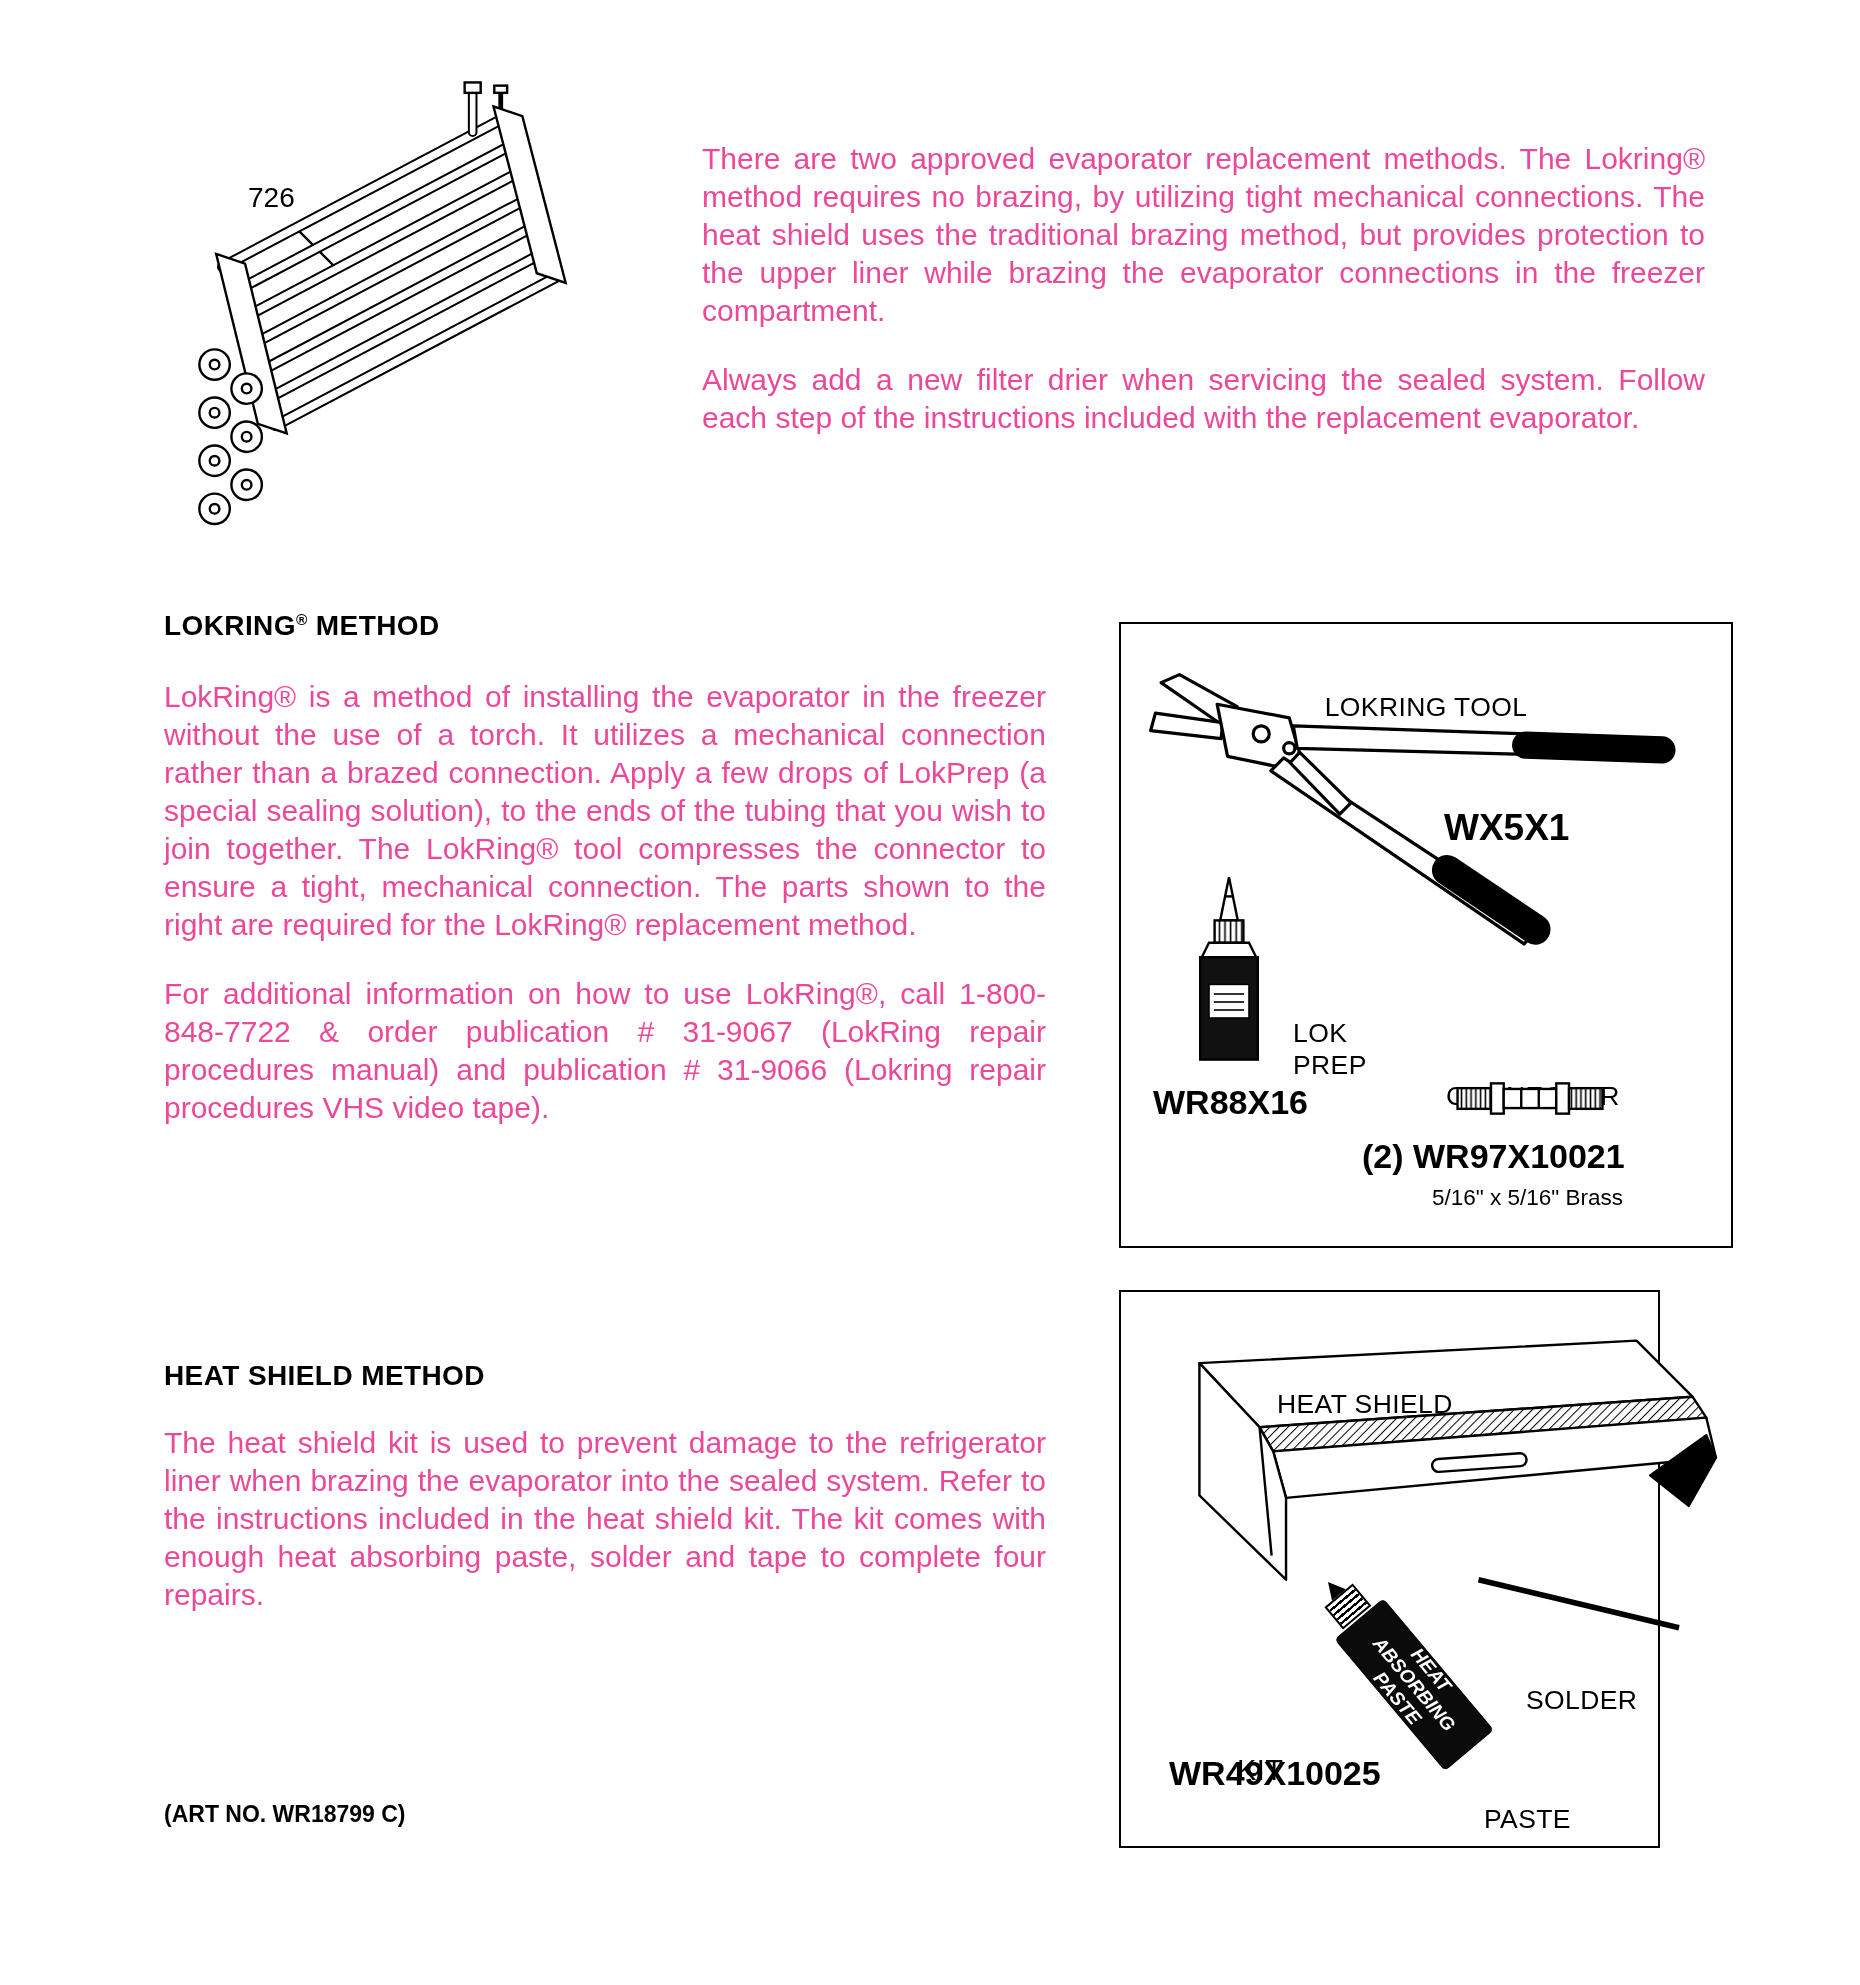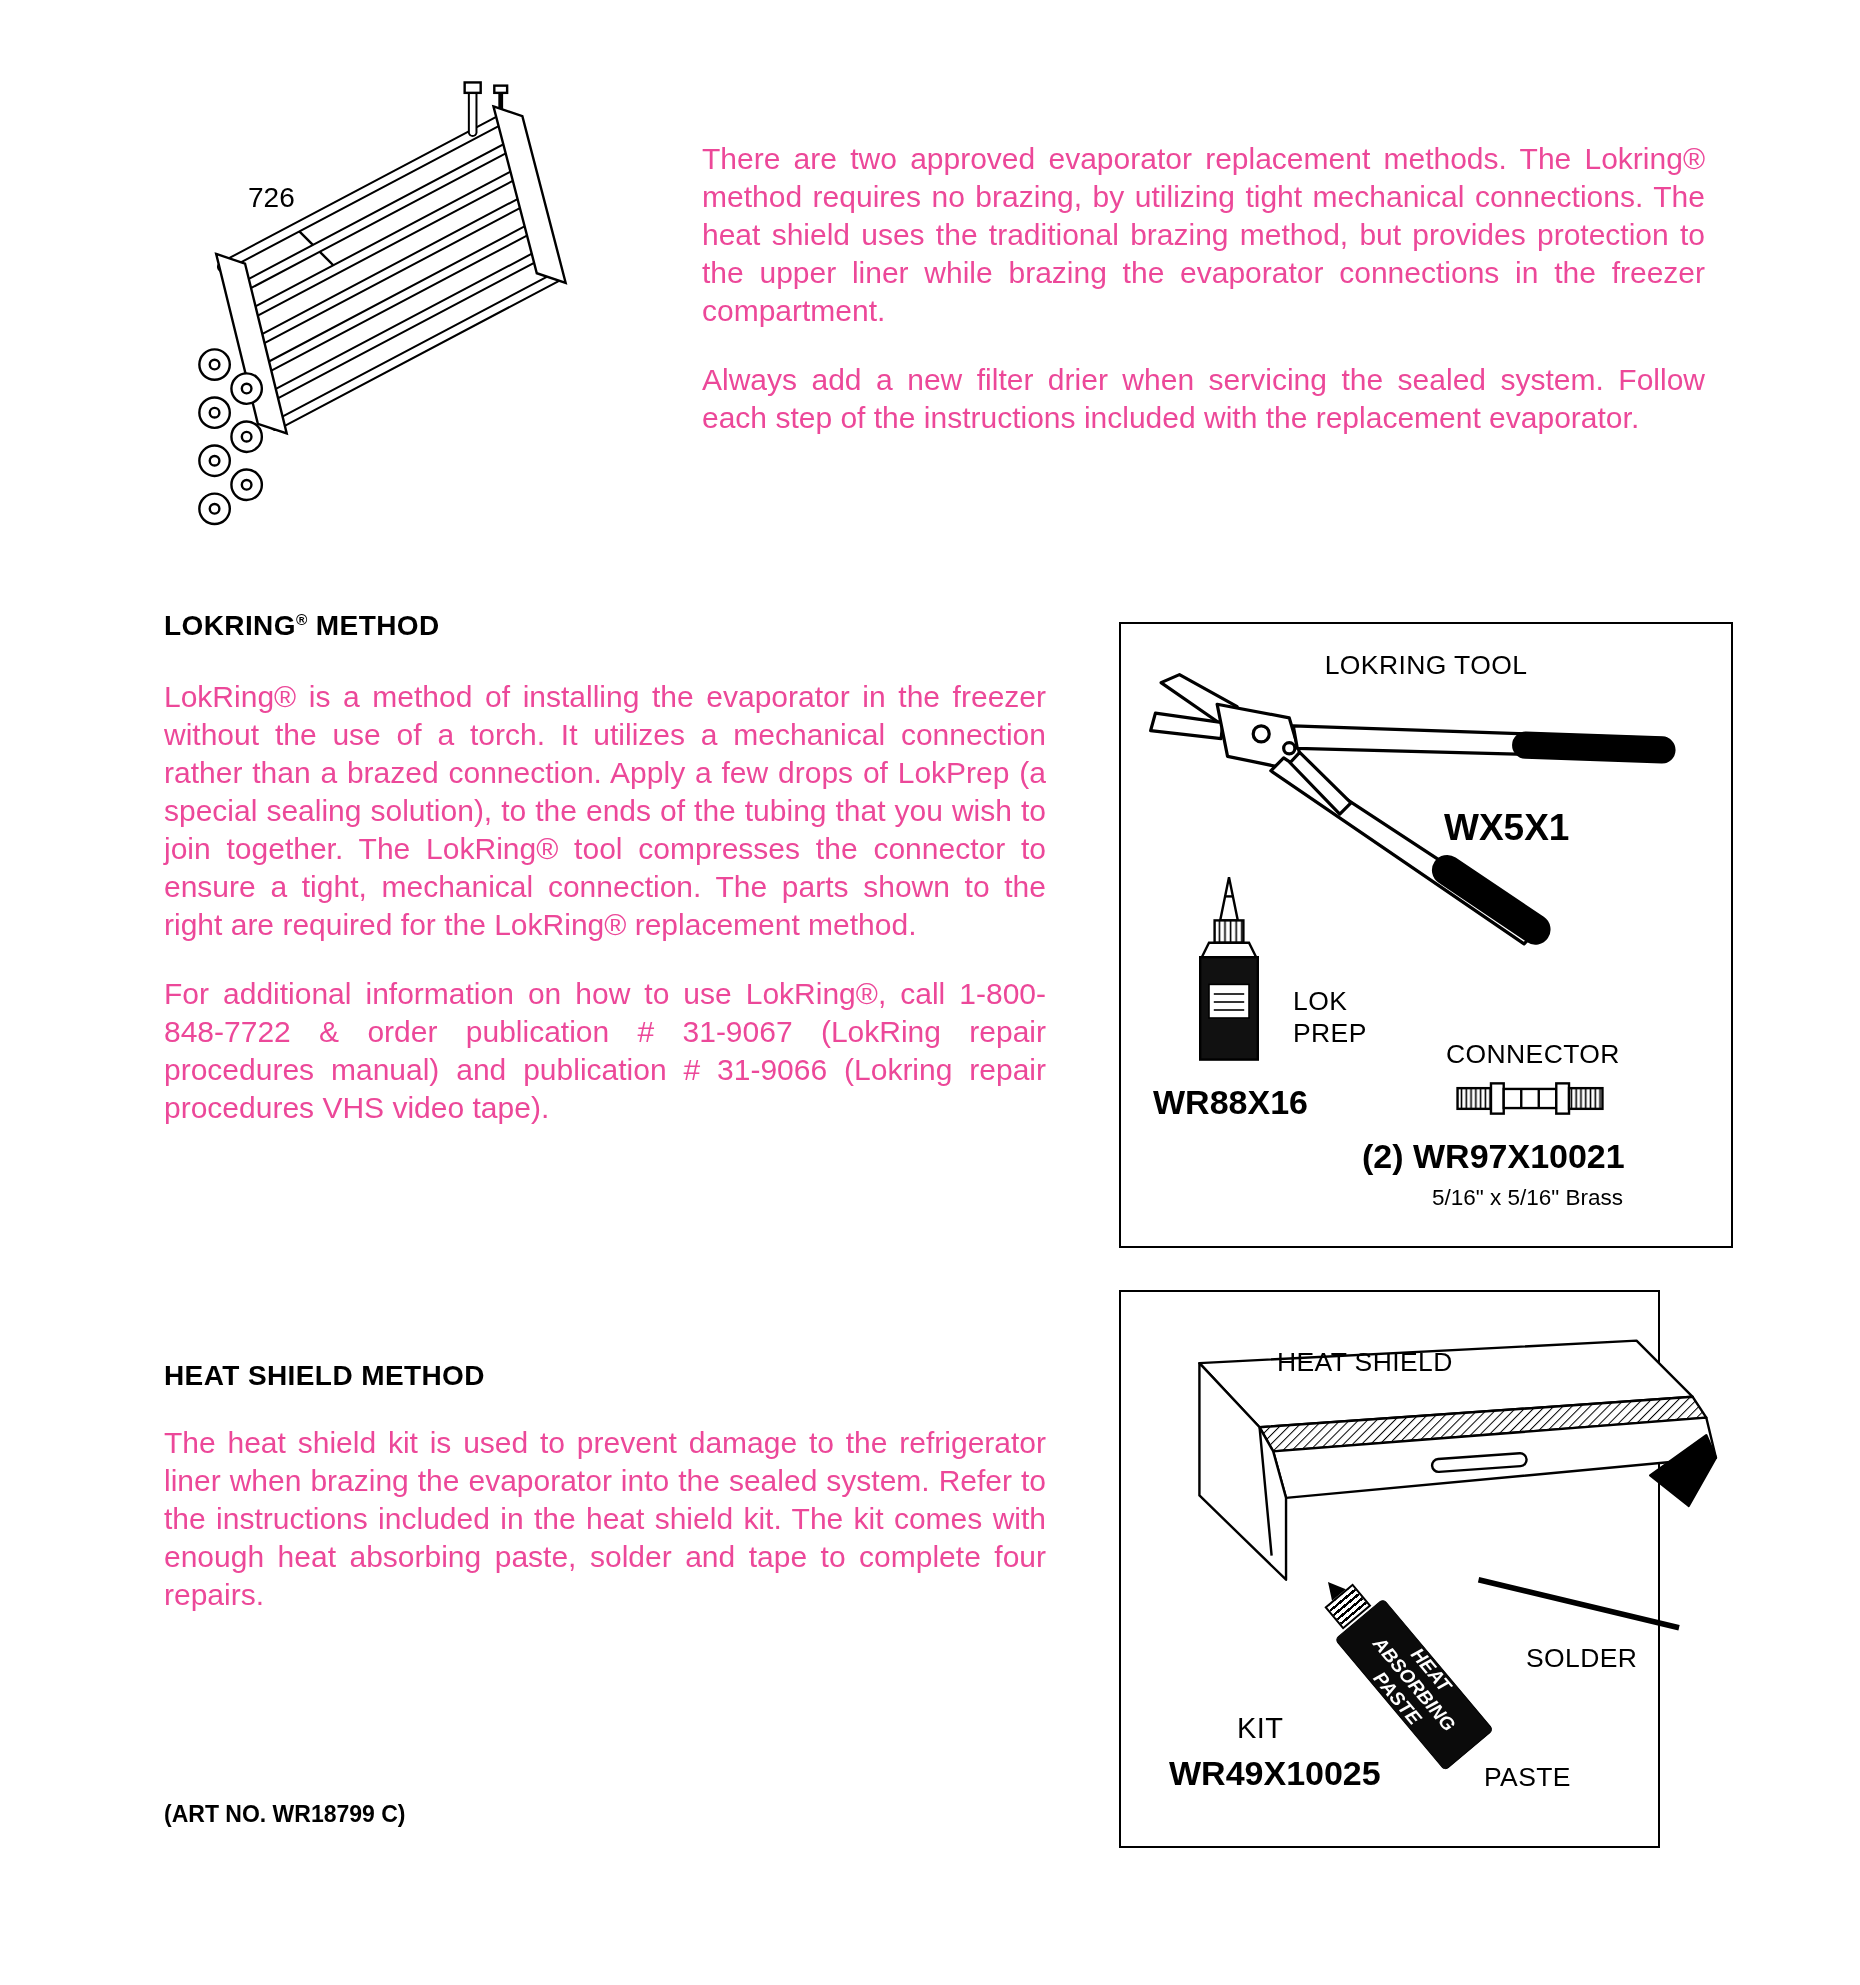--- a/index.html
+++ b/index.html
@@ -29,28 +29,28 @@
 
   
   .hs-heading { left:164px; top:1360px; width:882px; }
   .hs-text { left:164px; top:1424px; width:882px; }
 
   
   .parts-box { border:2.4px solid #000; background:#fff; }
   .lok-box { left:1119px; top:622px; width:614px; height:626px; }
   .hs-box  { left:1119px; top:1290px; width:541px; height:558px; }
 
-  .box-label { position:absolute; font-size:26.5px; letter-spacing:0.4px; white-space:nowrap; }
+  .box-label { position:absolute; font-size:26.5px; letter-spacing:0.4px; white-space:nowrap;margin-top:42px; }
   .part-number { position:absolute; font-size:34px; font-weight:bold; white-space:nowrap; }
 
   .lok-tool-label { left:0; top:26px; width:100%; text-align:center; }
   .lok-tool-svg { position:absolute; left:20px; top:44px; }
   .tool-part { left:317px; top:183px; font-size:37px;margin-left:6px; }
   .bottle-svg { position:absolute; left:68px; top:250px; }
-  .lokprep-label { left:172px; top:362px; white-space:pre-line; line-height:1.2; }
+  .lokprep-label { left:172px; top:352px; white-space:pre-line; line-height:1.2; }
   .prep-part { left:32px; top:459px; }
   .connector-label { left:325px; top:415px; }
   .connector-svg { position:absolute; left:333px; top:453px; }
   .connector-part { left:241px; top:513px; }
   .connector-spec { position:absolute; left:311px; top:561px; font-size:22.5px; white-space:nowrap; }
 
   .hs-shield-svg { position:absolute; left:6.4px; top:22.5px; }
   .hs-shield-label { left:156px; top:55px; }
   .solder-label { left:405px; top:351px; }
   .kit-label { left:116px; top:420px; font-size:29px; }

